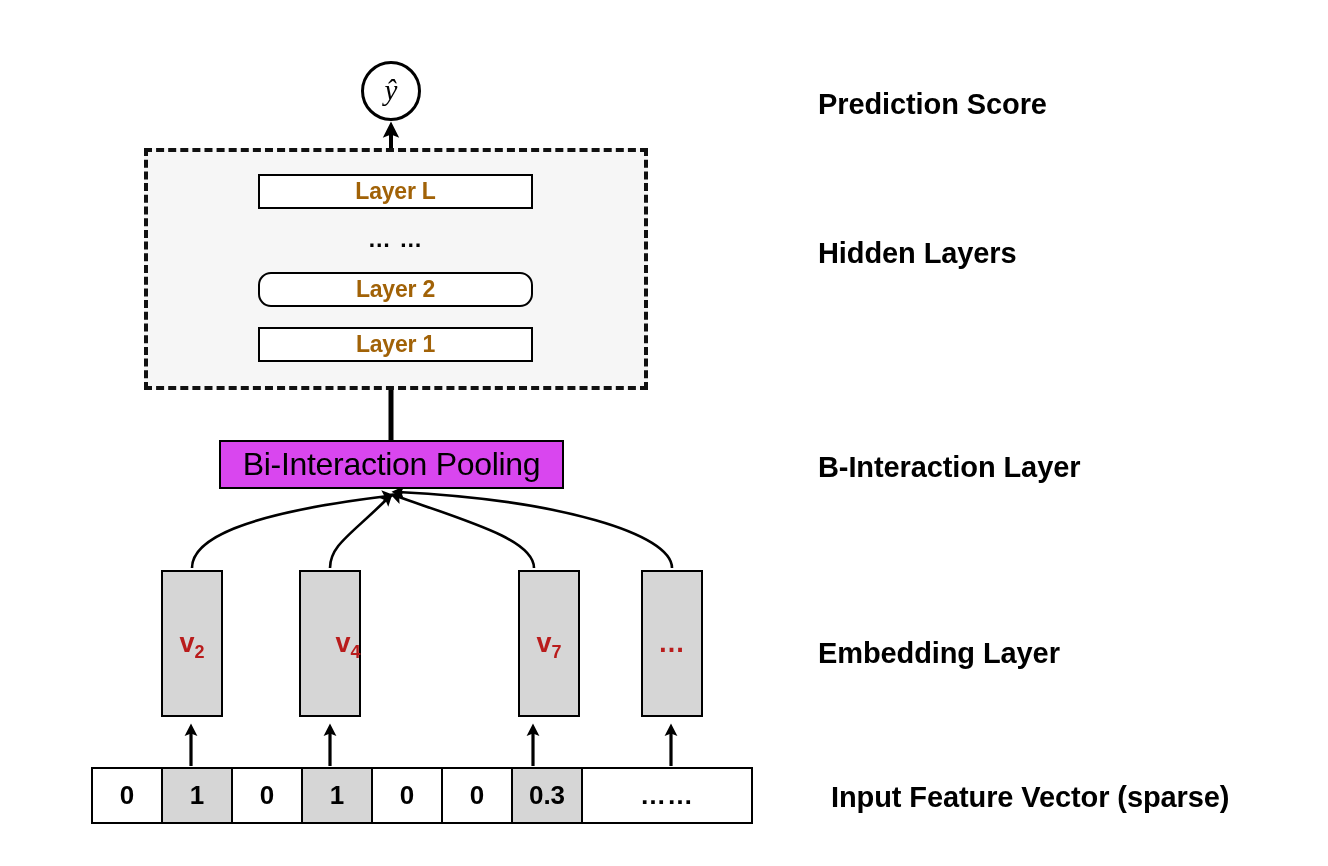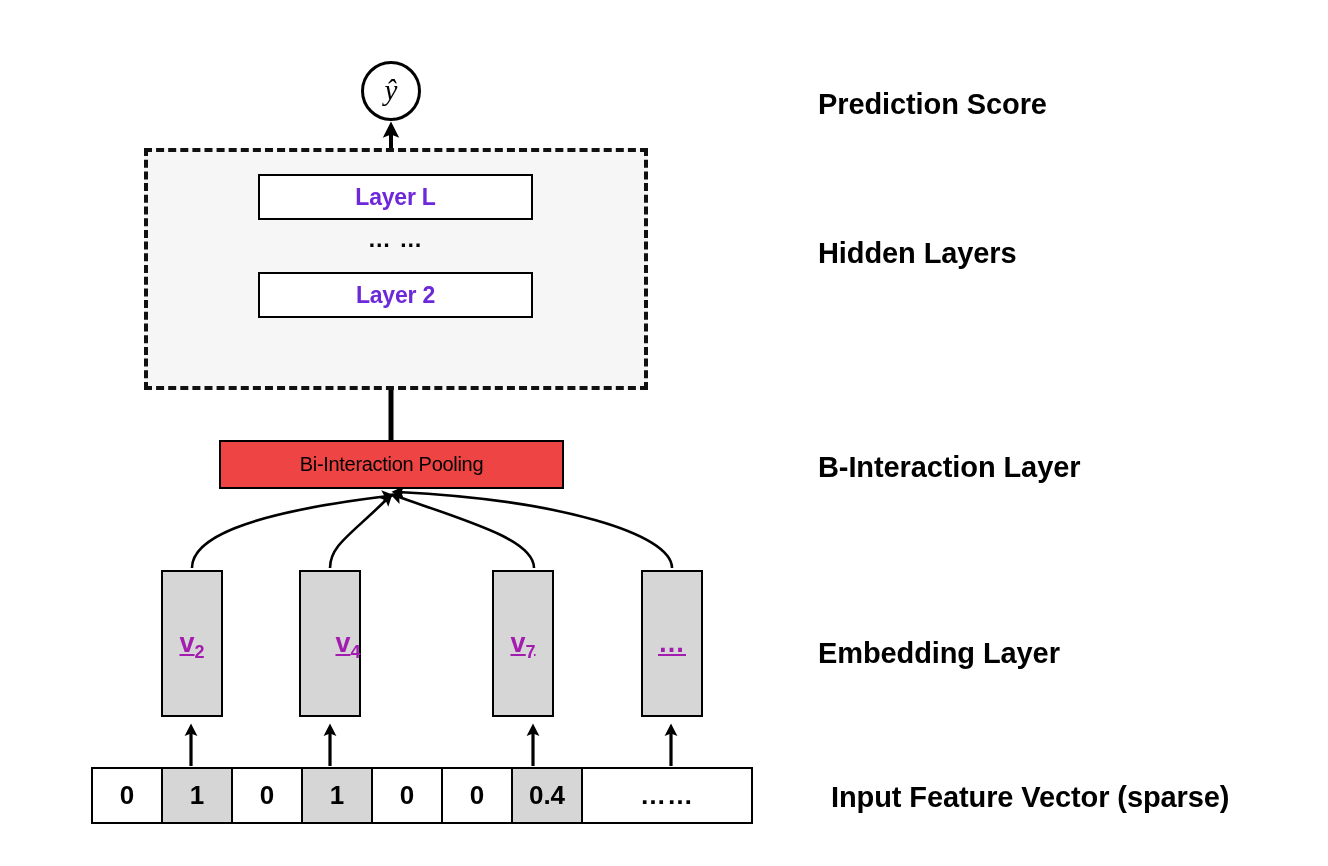--- a/index.html
+++ b/index.html
@@ -73,34 +73,34 @@
     border: 4px dashed #111111;
     background: #f6f6f6;
     box-sizing: border-box;
   }
 
   
   .layer-box {
     position: absolute;
     left: 258px;
     width: 275px;
-    height: 46px;
+    height: 35px;
     border: 2.5px solid #000000;
     background: #ffffff;
     box-sizing: border-box;
     display: flex;
     align-items: center;
     justify-content: center;
     font-weight: bold;
     font-size: 23px;
-    color: #6d28d9;
+    color: #a16207;
     letter-spacing: -0.2px;
   }
   #layer-L { top: 174px; }
-  #layer-2 { top: 272px; }
+  #layer-2 { top: 272px; border-radius: 13px; }
   #layer-1 { top: 327px; }
 
   .inner-dots {
     position: absolute;
     left: 258px;
     top: 226px;
     width: 275px;
     text-align: center;
     font-weight: bold;
     font-size: 23px;
@@ -109,57 +109,56 @@
   }
 
   
   .pool-box {
     position: absolute;
     left: 219px;
     top: 440px;
     width: 345px;
     height: 49px;
     border: 2.5px solid #000000;
-    background: #ef4444;
-    box-sizing: border-box;
-    display: flex;
-    align-items: center;
-    justify-content: center;
-    font-size: 20px;
+    background: #d946ef;
+    box-sizing: border-box;
+    display: flex;
+    align-items: center;
+    justify-content: center;
+    font-size: 32px;
     color: #000000;
     letter-spacing: -0.3px;
   }
 
   
   .embed-box {
     position: absolute;
     top: 570px;
     width: 62px;
     height: 147px;
     border: 2.5px solid #000000;
     background: #d6d6d6;
     box-sizing: border-box;
     display: flex;
     align-items: center;
     justify-content: center;
     font-weight: bold;
     font-size: 27px;
-    color: #a21caf;
-    text-decoration: underline;
+    color: #b91c1c;
   }
   .embed-box sub {
     font-size: 18px;
     font-weight: bold;
     vertical-align: baseline;
     position: relative;
     bottom: -6px;
   }
   #embed-0 { left: 161px; }
   #embed-1 { left: 299px; padding-left: 36px; }
-  #embed-2 { left: 492px; }
+  #embed-2 { left: 518px; }
   #embed-3 { left: 641px; }
   #embed-3 .dots-glyph {
     font-size: 27px;
     letter-spacing: 1px;
     line-height: 1;
   }
 
   
   .input-row {
     position: absolute;
@@ -248,20 +247,21 @@
   </div>
 
   <div class="dashed-box"></div>
 
   <div class="layer-box" id="layer-L">Layer L</div>
 
   <div class="inner-dots">… …</div>
 
   <div class="layer-box" id="layer-2">Layer 2</div>
 
+  <div class="layer-box" id="layer-1">Layer 1</div>
 
   <div class="pool-box">Bi-Interaction Pooling</div>
 
   <div class="embed-box" id="embed-0">
     <span><span>v</span><sub>2</sub></span>
   </div>
   <div class="embed-box" id="embed-1">
     <span><span>v</span><sub>4</sub></span>
   </div>
   <div class="embed-box" id="embed-2">
@@ -271,21 +271,21 @@
     <span class="dots-glyph">…</span>
   </div>
 
   <div class="input-row">
     <div class="input-cell">0</div>
     <div class="input-cell filled">1</div>
     <div class="input-cell">0</div>
     <div class="input-cell filled">1</div>
     <div class="input-cell">0</div>
     <div class="input-cell">0</div>
-    <div class="input-cell filled">0.4</div>
+    <div class="input-cell filled">0.3</div>
     <div class="input-cell wide">……</div>
   </div>
 
   <div class="stage-label" style="left:818px; top:237px;">Hidden Layers</div>
 
   <div class="stage-label" style="left:818px; top:88px;">Prediction Score</div>
 
   <div class="stage-label" style="left:818px; top:637px;">Embedding Layer</div>
 
   <div class="stage-label" style="left:818px; top:451px;">B-Interaction Layer</div>

